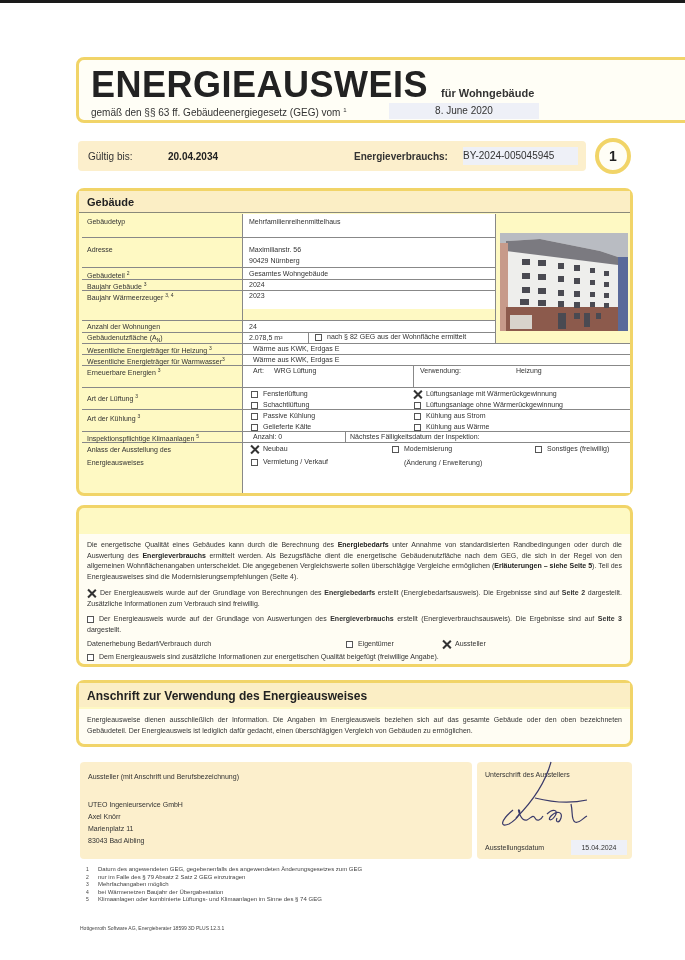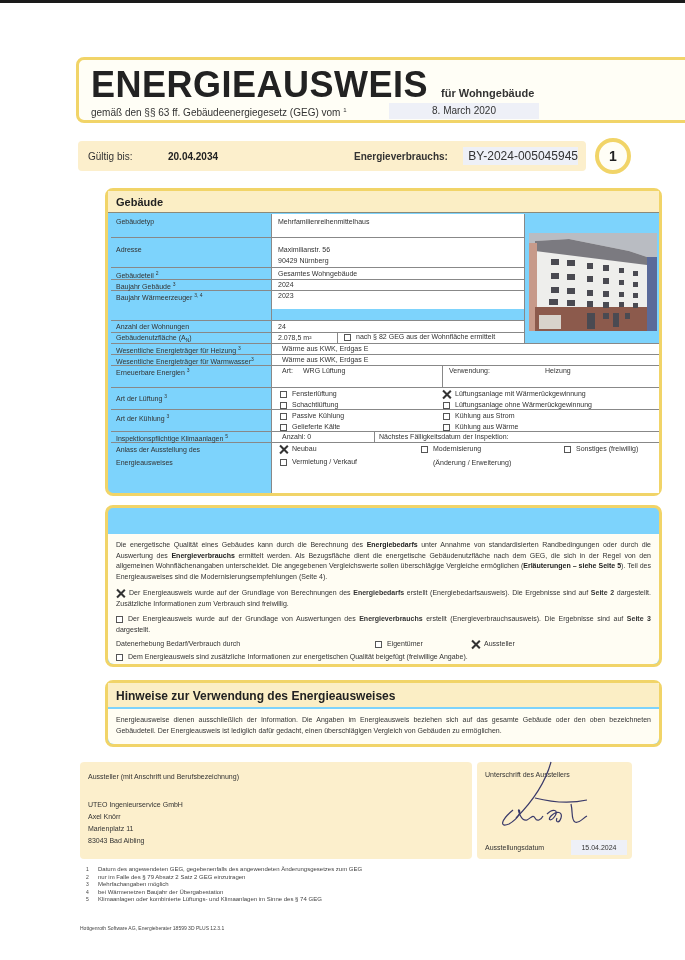--- a/index.html
+++ b/index.html
@@ -16,26 +16,26 @@
   .title-law sup { font-size: 6px; }
   .title-date { position: absolute; left: 310px; top: 43px; width: 150px; height: 16px;
     background: #eef0f7; font-size: 10px; text-align: center; line-height: 16px; color: #333; }
 
   .validity-bar { position: absolute; left: 78px; top: 141px; width: 508px; height: 30px;
     background: #fcefcc; border-radius: 4px; }
   .val-label { position: absolute; left: 10px; top: 10px; font-size: 10px; color: #333; }
   .val-date { position: absolute; left: 90px; top: 10px; font-size: 10px; font-weight: bold; color: #222; }
   .reg-label { position: absolute; left: 276px; top: 10px; font-size: 10px; font-weight: bold; color: #333; }
   .reg-num { position: absolute; left: 385px; top: 6px; width: 115px; height: 18px; background: #eef0f7;
-    font-size: 12px; text-align: right; line-height: 18px; color: #333; }
+    font-size: 10px; text-align: left; line-height: 18px; color: #333; }
   .page-circle { position: absolute; left: 595px; top: 138px; width: 36px; height: 36px; border-radius: 50%;
     border: 4px solid #f1d468; background: #fffef6; font-size: 14px; font-weight: bold;
     text-align: center; line-height: 28px; color: #222; }
 
-  .section { position: absolute; left: 76px; border: 3px solid #f1d468; border-radius: 8px; background: #7dd3fc; margin-left: 29px; }
+  .section { position: absolute; left: 76px; border: 3px solid #f1d468; border-radius: 8px; background: #fef9c3; }
   .sec-title { font-size: 11px; font-weight: bold; color: #222; padding: 5px 8px; height: 22px;
     border-bottom: 1px solid #8a8a7a; background: #fbeec5; }
 
   
   .geb { top: 188px; width: 557px; height: 308px; }
   .glabel { position: absolute; left: 8px; font-size: 7px; color: #333; }
   .gval { position: absolute; left: 170px; font-size: 7px; color: #333; }
   .hline { position: absolute; height: 1px; background: #888; }
   .vline { position: absolute; width: 1px; background: #888; }
   .whitecell { position: absolute; background: #ffffff; }
@@ -69,21 +69,21 @@
 
 <div class="topbar"></div>
 
 <div class="title-box">
   <div class="title-main">ENERGIEAUSWEIS</div>
   <div class="title-sub">für Wohngebäude</div>
   <div class="title-law">
     <span>gemäß den §§ 63 ff. Gebäudeenergiegesetz (GEG) vom</span>
     <sup>1</sup>
   </div>
-  <div class="title-date">8. March 2020</div>
+  <div class="title-date">8. June 2020</div>
 </div>
 
 <div class="validity-bar">
   <span class="val-label">Gültig bis:</span>
   <span class="val-date">20.04.2034</span>
   <span class="reg-label">Energieverbrauchs:</span>
   <span class="reg-num">BY-2024-005045945</span>
 </div>
 <div class="page-circle">1</div>
 
@@ -232,21 +232,21 @@
       <span style="position:absolute;left:267px;"><span class="cb"></span><span>Eigentümer</span></span>
       <span style="position:absolute;left:363px;"><span class="cbx"></span><span>Aussteller</span></span>
     </div>
     <div class="hin-row" style="margin-top:2px;">
       <span class="cb"></span><span>Dem Energieausweis sind zusätzliche Informationen zur energetischen Qualität beigefügt (freiwillige Angabe).</span>
     </div>
   </div>
 </div>
 
 <div class="section hin2">
-  <div class="sec-title">Hinweise zur Verwendung des Energieausweises</div>
+  <div class="sec-title">Anschrift zur Verwendung des Energieausweises</div>
   <div class="hin-content">
     <div class="body-text">Energieausweise dienen ausschließlich der Information. Die Angaben im Energieausweis beziehen sich auf das gesamte Gebäude oder den oben bezeichneten Gebäudeteil. Der Energieausweis ist lediglich dafür gedacht, einen überschlägigen Vergleich von Gebäuden zu ermöglichen.</div>
   </div>
 </div>
 
 <div class="aus-box">
   <div class="small" style="position:absolute;left:8px;top:11px;">Aussteller (mit Anschrift und Berufsbezeichnung)</div>
   <div class="small" style="position:absolute;left:8px;top:39px;">UTEO Ingenieurservice GmbH</div>
   <div class="small" style="position:absolute;left:8px;top:51px;">Axel Knörr</div>
   <div class="small" style="position:absolute;left:8px;top:63px;">Marienplatz 11</div>

